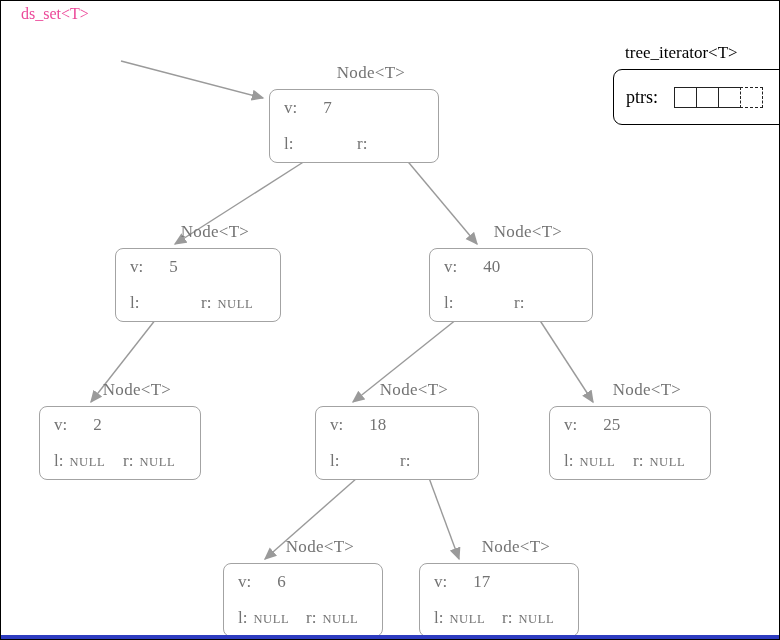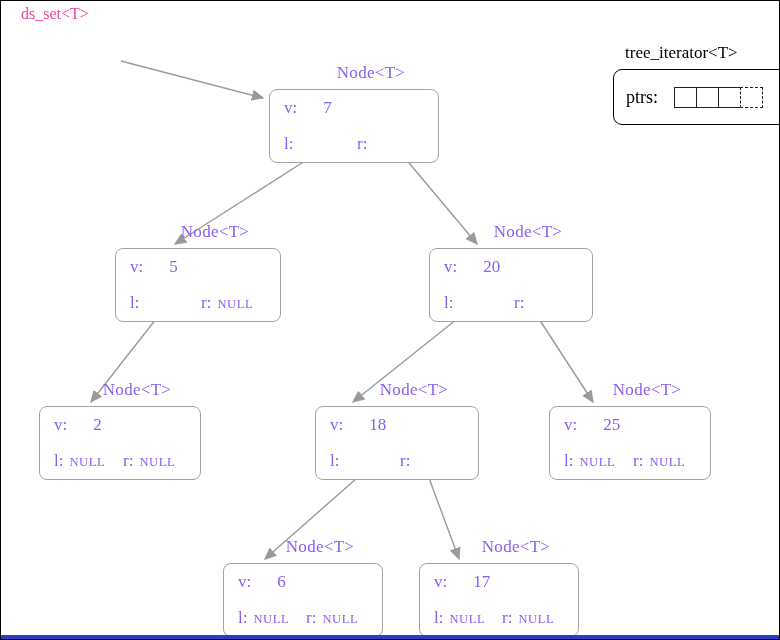--- a/index.html
+++ b/index.html
@@ -3,21 +3,21 @@
 <meta charset="utf-8">
 <style>
   html,body { margin:0; padding:0; background:#ffffff; font-family:"Liberation Serif", serif; }
   .canvas {
     position:relative; width:778px; height:638px;
     border:1px solid #000; background:#fff; overflow:hidden;
   }
   .arrows { position:absolute; left:0; top:0; width:100%; height:100%; pointer-events:none; }
 
   
-  .node { position:absolute; color:#8b5cf6; }
+  .node { position:absolute; color:#737373; }
   .node-title { height:26px; font-size:17px; text-align:center; padding-left:34px; letter-spacing:0.3px; }
   .node-box { position:relative; height:72px; border:1.5px solid #a3a3a3; border-radius:8px; background:#fff;text-align:right; }
   .v-row { position:absolute; top:8px; left:14px; font-size:17px; }
   .v-val { margin-left:26px; }
   .lr-row { position:absolute; bottom:8px; left:14px; right:8px; font-size:17px; height:22px; }
   .l-field { position:absolute; left:0; bottom:0; white-space:nowrap; }
   .r-field { position:absolute; left:50%; bottom:0; white-space:nowrap; }
   .ptr-val { font-size:12.5px; margin-left:6px; letter-spacing:0.6px; }
 
   
@@ -96,21 +96,21 @@
       <div class="lr-row">
         <span class="l-field"><span>l:</span><span class="ptr-val"></span></span>
         <span class="r-field"><span>r:</span><span class="ptr-val">NULL</span></span>
       </div>
     </div>
   </div>
 
   <div class="node" style="left:428px; top:221px; width:164px;">
     <div class="node-title">Node&lt;T&gt;</div>
     <div class="node-box">
-      <div class="v-row"><span>v:</span><span class="v-val">20</span></div>
+      <div class="v-row"><span>v:</span><span class="v-val">40</span></div>
       <div class="lr-row">
         <span class="l-field"><span>l:</span><span class="ptr-val"></span></span>
         <span class="r-field"><span>r:</span><span class="ptr-val"></span></span>
       </div>
     </div>
   </div>
 
   <div class="node" style="left:38px; top:379px; width:162px;">
     <div class="node-title">Node&lt;T&gt;</div>
     <div class="node-box">

